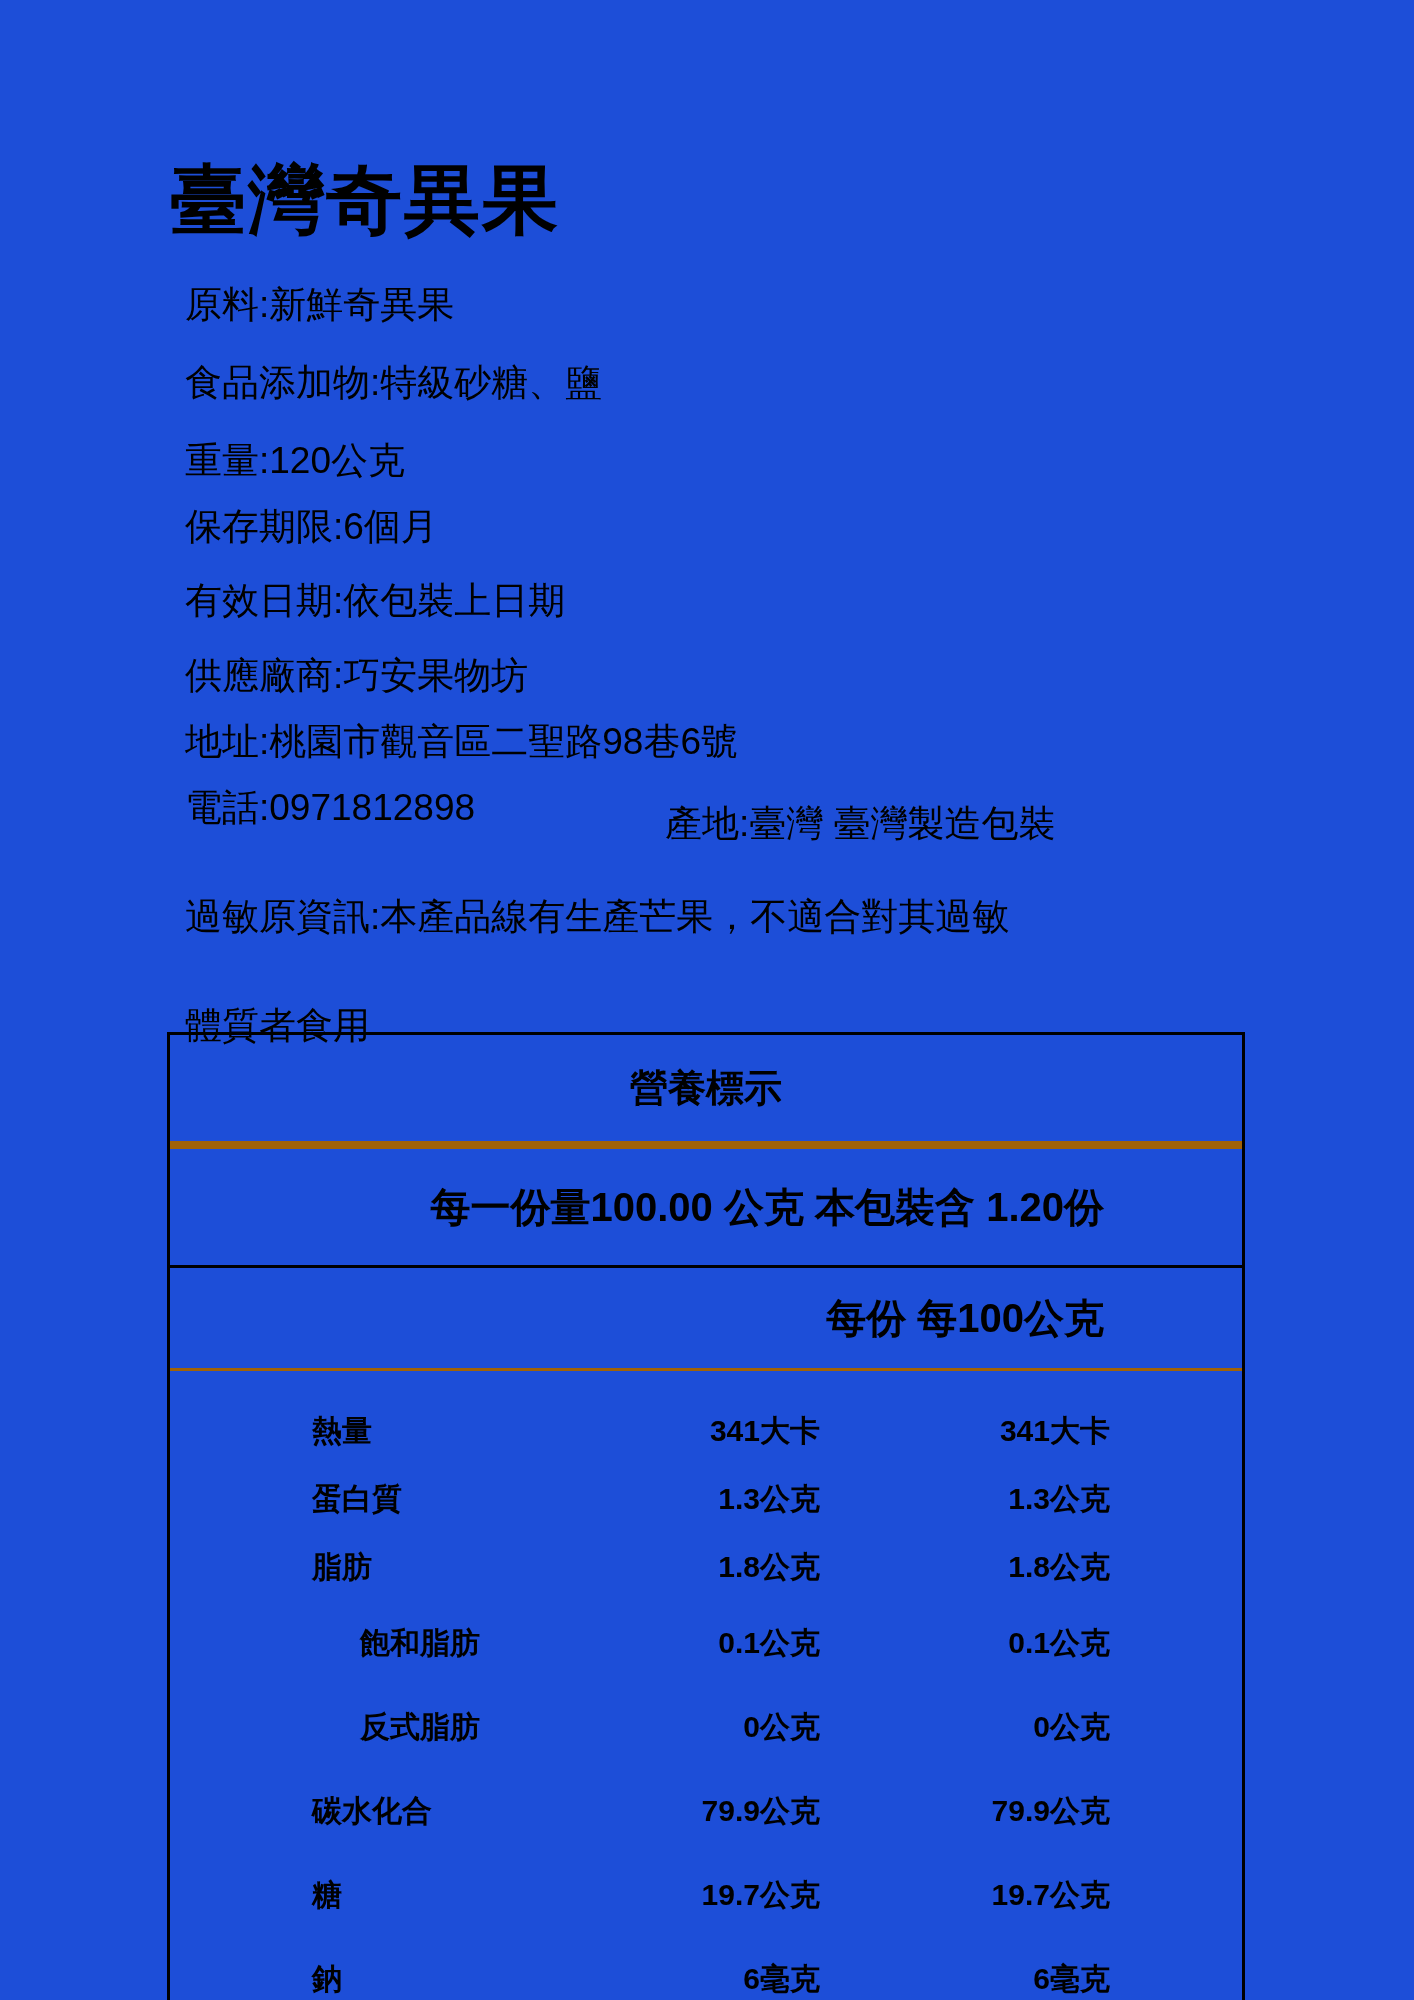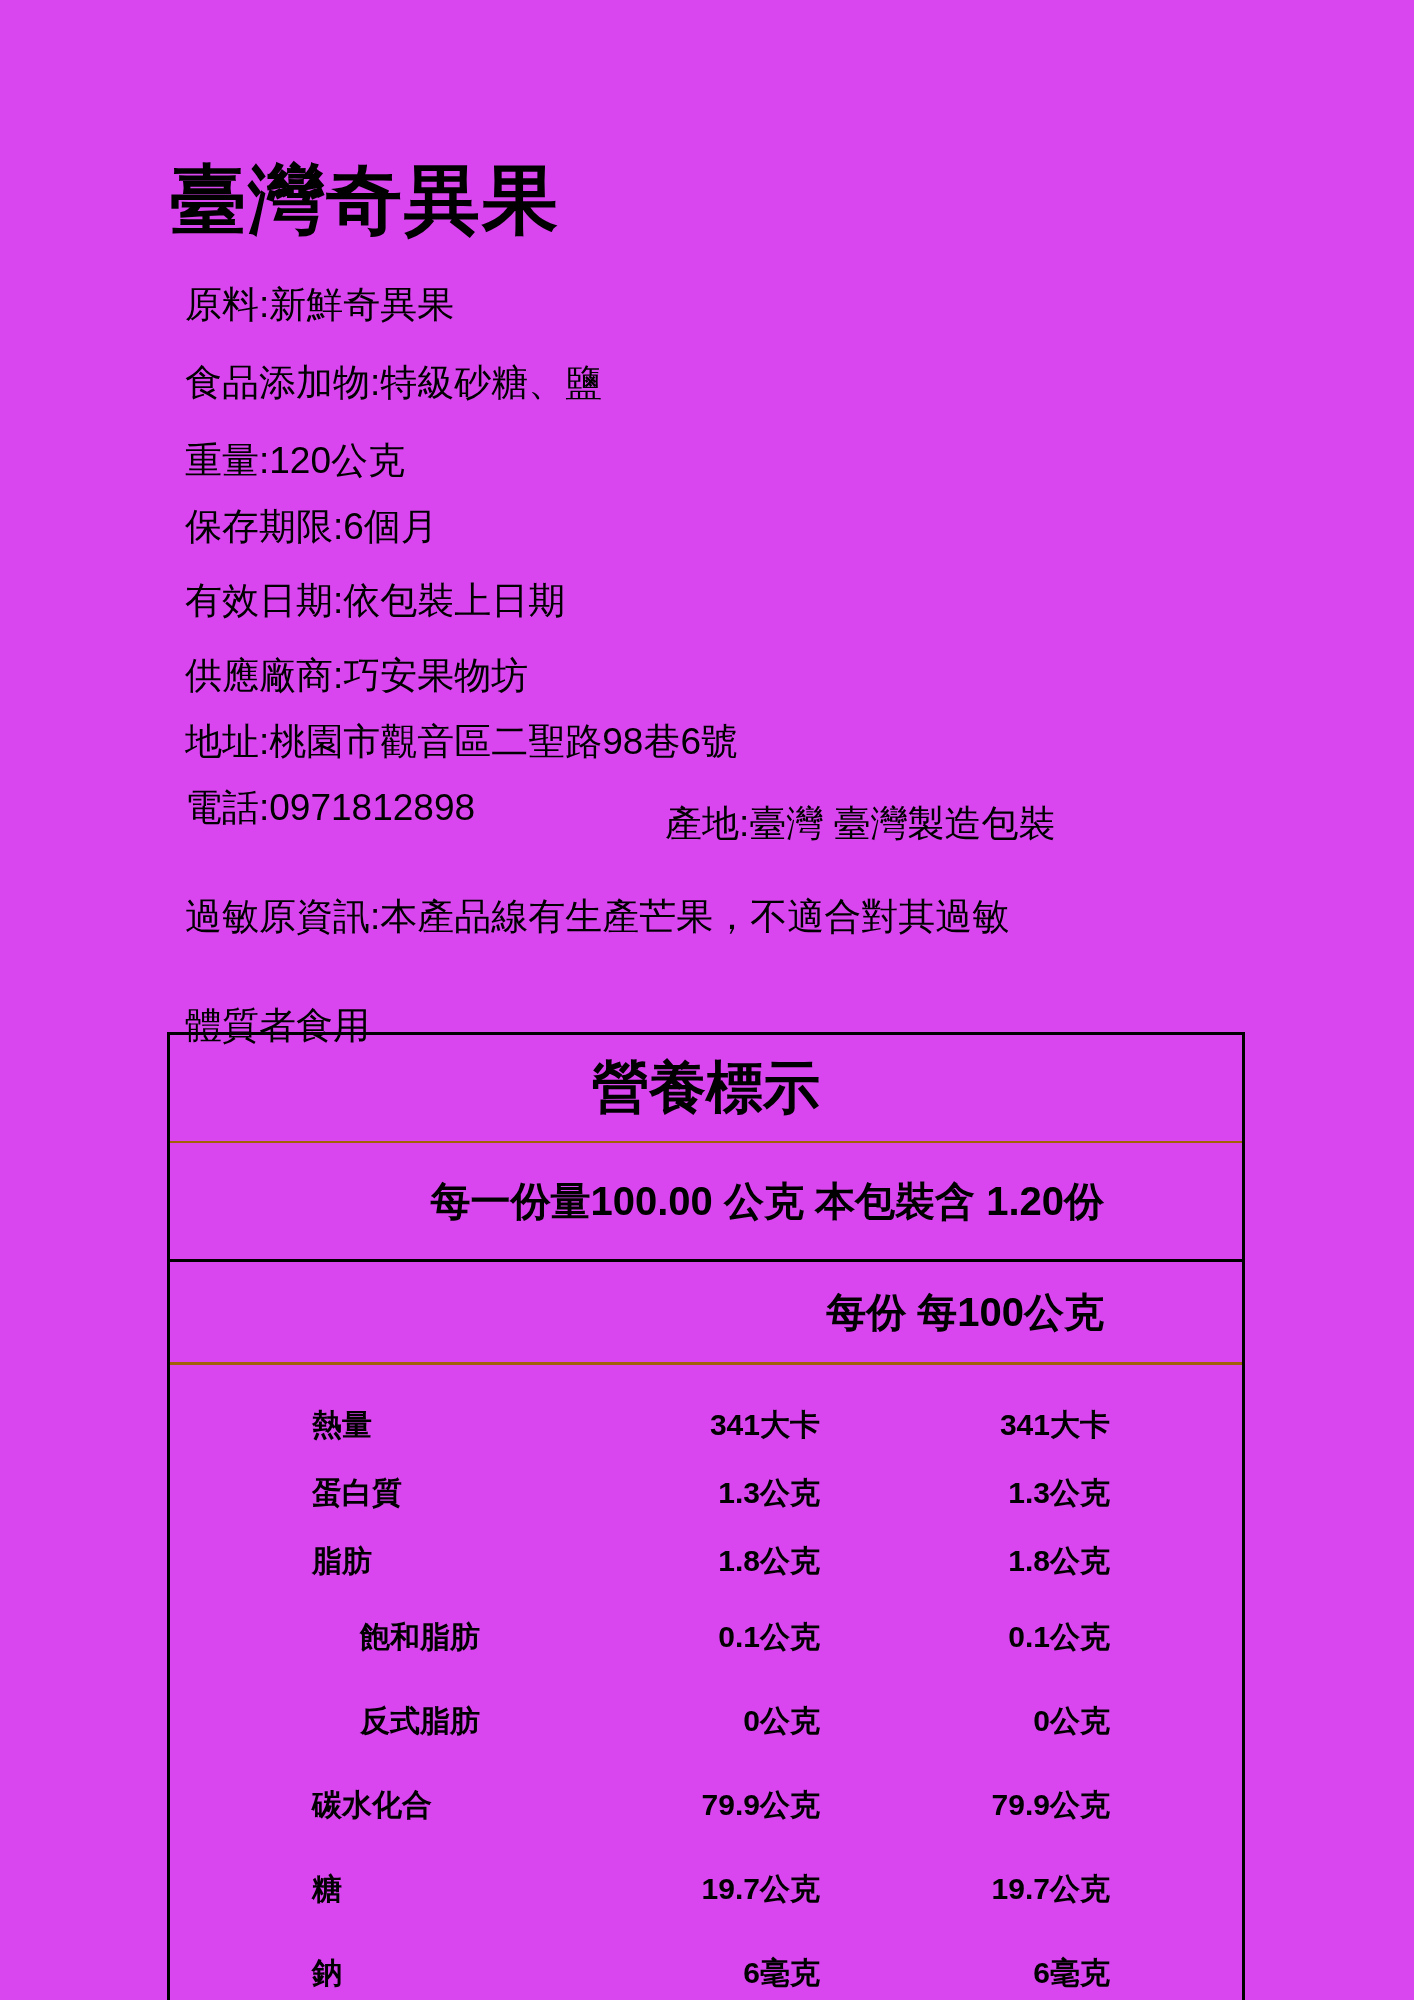--- a/index.html
+++ b/index.html
@@ -4,21 +4,21 @@
 <style>
   html, body {
     margin: 0;
     padding: 0;
     background: #ffffff;
   }
   .page {
     position: relative;
     width: 1414px;
     height: 2000px;
-    background: #d946ef;
+    background: #1d4ed8;
     color: #000000;
     font-family: "Liberation Sans", "DejaVu Sans", sans-serif;
     overflow: hidden;
   }
   .title {
     position: absolute;
     left: 170px;
     top: 150px;
     margin: 0;
     font-size: 76px;
@@ -47,25 +47,25 @@
     position: absolute;
     left: 167px;
     top: 1032px;
     width: 1078px;
     box-sizing: border-box;
     border: 3px solid #000000;
     font-weight: 700;
   }
   .nt-title {
     height: 106px;
-    border-bottom: 2px solid #a16207;
+    border-bottom: 8px solid #a16207;
     display: flex;
     align-items: center;
     justify-content: center;
-    font-size: 57px;
+    font-size: 38px;
   }
   .nt-serving {
     height: 116px;
     border-bottom: 3px solid #000000;
     display: flex;
     align-items: center;
     justify-content: flex-end;
     padding-right: 138px;
     font-size: 40px;
     white-space: nowrap;

